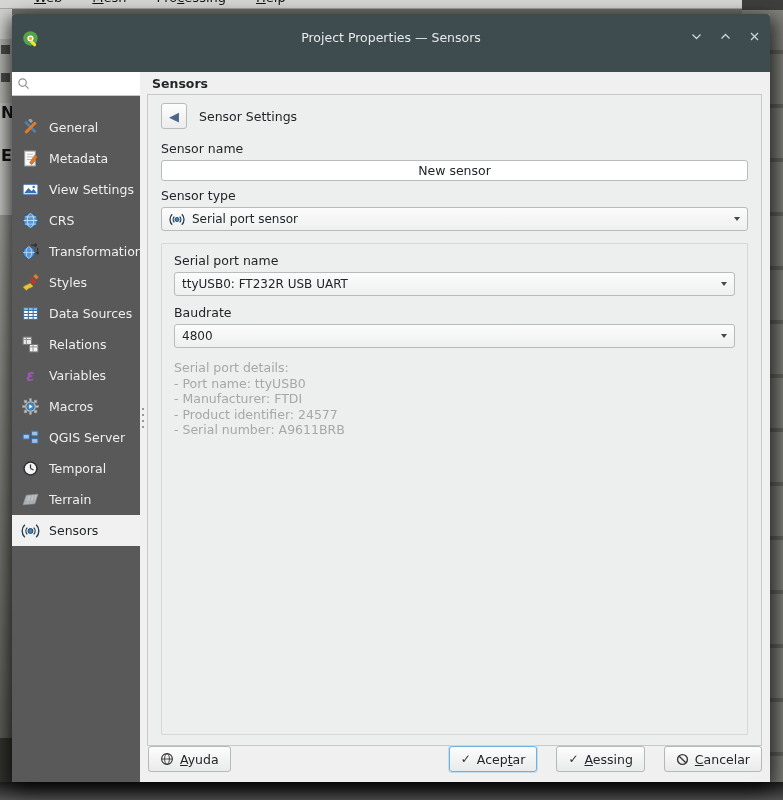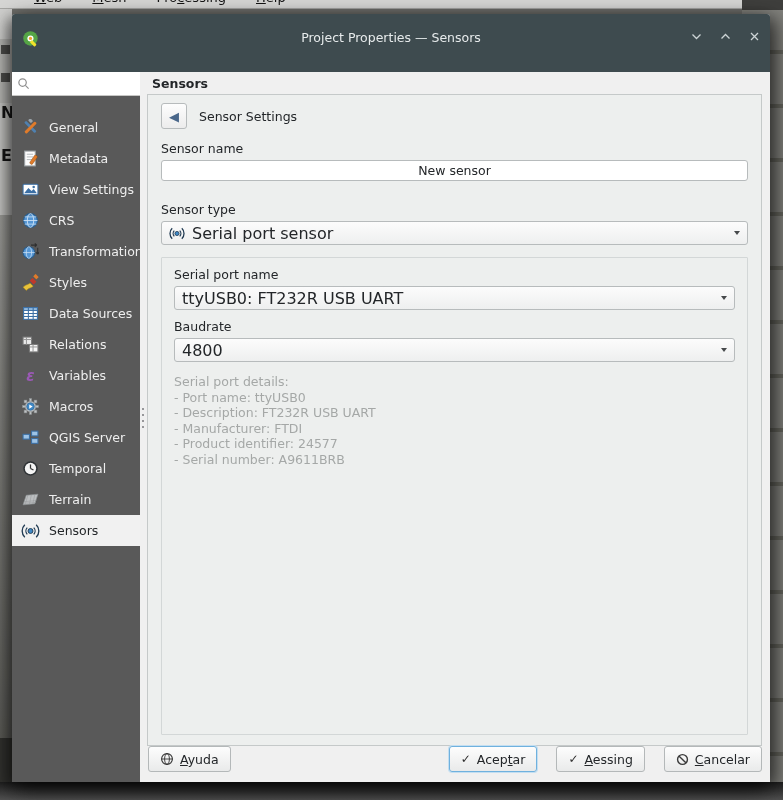--- a/index.html
+++ b/index.html
@@ -88,21 +88,21 @@
   .fld-label{font-size:12.5px;color:#232629;margin:3px 0 4px;}
   .text-field{
     display:block;width:100%;box-sizing:border-box;height:21px;
     border:1px solid #b7bbbc;border-radius:3px;background:#fff;
     padding:0 5px;font-size:12.5px;color:#232629;font-family:inherit;outline:none;text-align:center;
   }
   .combo{
     height:22px;border:1px solid #b7bbbc;border-radius:3px;
     background:linear-gradient(#fcfcfc,#eeefef);
     display:flex;align-items:center;gap:6px;padding:0 7px;
-    font-size:16px;color:#232629;
+    font-size:12px;color:#232629;
   }
   .combo .arrow{
     margin-left:auto;width:0;height:0;
     border-left:3.5px solid transparent;border-right:3.5px solid transparent;
     border-top:4.5px solid #46494b;
   }
   .combo .mini-ic{width:17px;height:14px;flex:none;display:flex;align-items:center;}
   .groupbox{
     flex:1;margin-top:12px;border:1px solid #d3d7d7;border-radius:1px;
     padding:8px 12px 10px 12px;display:flex;flex-direction:column;min-height:0;
@@ -391,21 +391,21 @@
           <div class="settings-row">
             <div class="back-btn">
               <span>◀</span>
             </div>
             <span class="settings-title">Sensor Settings</span>
           </div>
 
           <div class="fld-label">Sensor name</div>
           <input class="text-field" type="text" value="New sensor" style="">
 
-          <div class="fld-label" style="margin-top:21px;">Sensor type</div>
+          <div class="fld-label" style="margin-top:7px;">Sensor type</div>
           <div class="combo">
             <span class="mini-ic">
               <svg width="16" height="13" viewBox="0 0 20 16">
                 <path d="M4 1.5 A9 9 0 0 0 4 14.5" fill="none" stroke="#203a52" stroke-width="1.6"></path>
                 <path d="M6.6 4.5 A5 5 0 0 0 6.6 11.5" fill="none" stroke="#203a52" stroke-width="1.5"></path>
                 <circle cx="10" cy="8" r="2.6" fill="#3f88c5" stroke="#203a52" stroke-width="1"></circle>
                 <path d="M16 1.5 A9 9 0 0 1 16 14.5" fill="none" stroke="#203a52" stroke-width="1.6"></path>
                 <path d="M13.4 4.5 A5 5 0 0 1 13.4 11.5" fill="none" stroke="#203a52" stroke-width="1.5"></path>
               </svg>
             </span>
@@ -422,21 +422,20 @@
 
             <div class="fld-label">Baudrate</div>
             <div class="combo">
               <span>4800</span>
               <span class="arrow"></span>
             </div>
 
             <div class="details">
               <div>Serial port details:</div>
               <div>- Port name: ttyUSB0</div>
-              <div>- Description: FT232R USB UART</div>
               <div>- Manufacturer: FTDI</div>
               <div>- Product identifier: 24577</div>
               <div>- Serial number: A9611BRB</div>
             </div>
           </div>
 
         </div>
       </div>
 
       <div class="btn-row">

